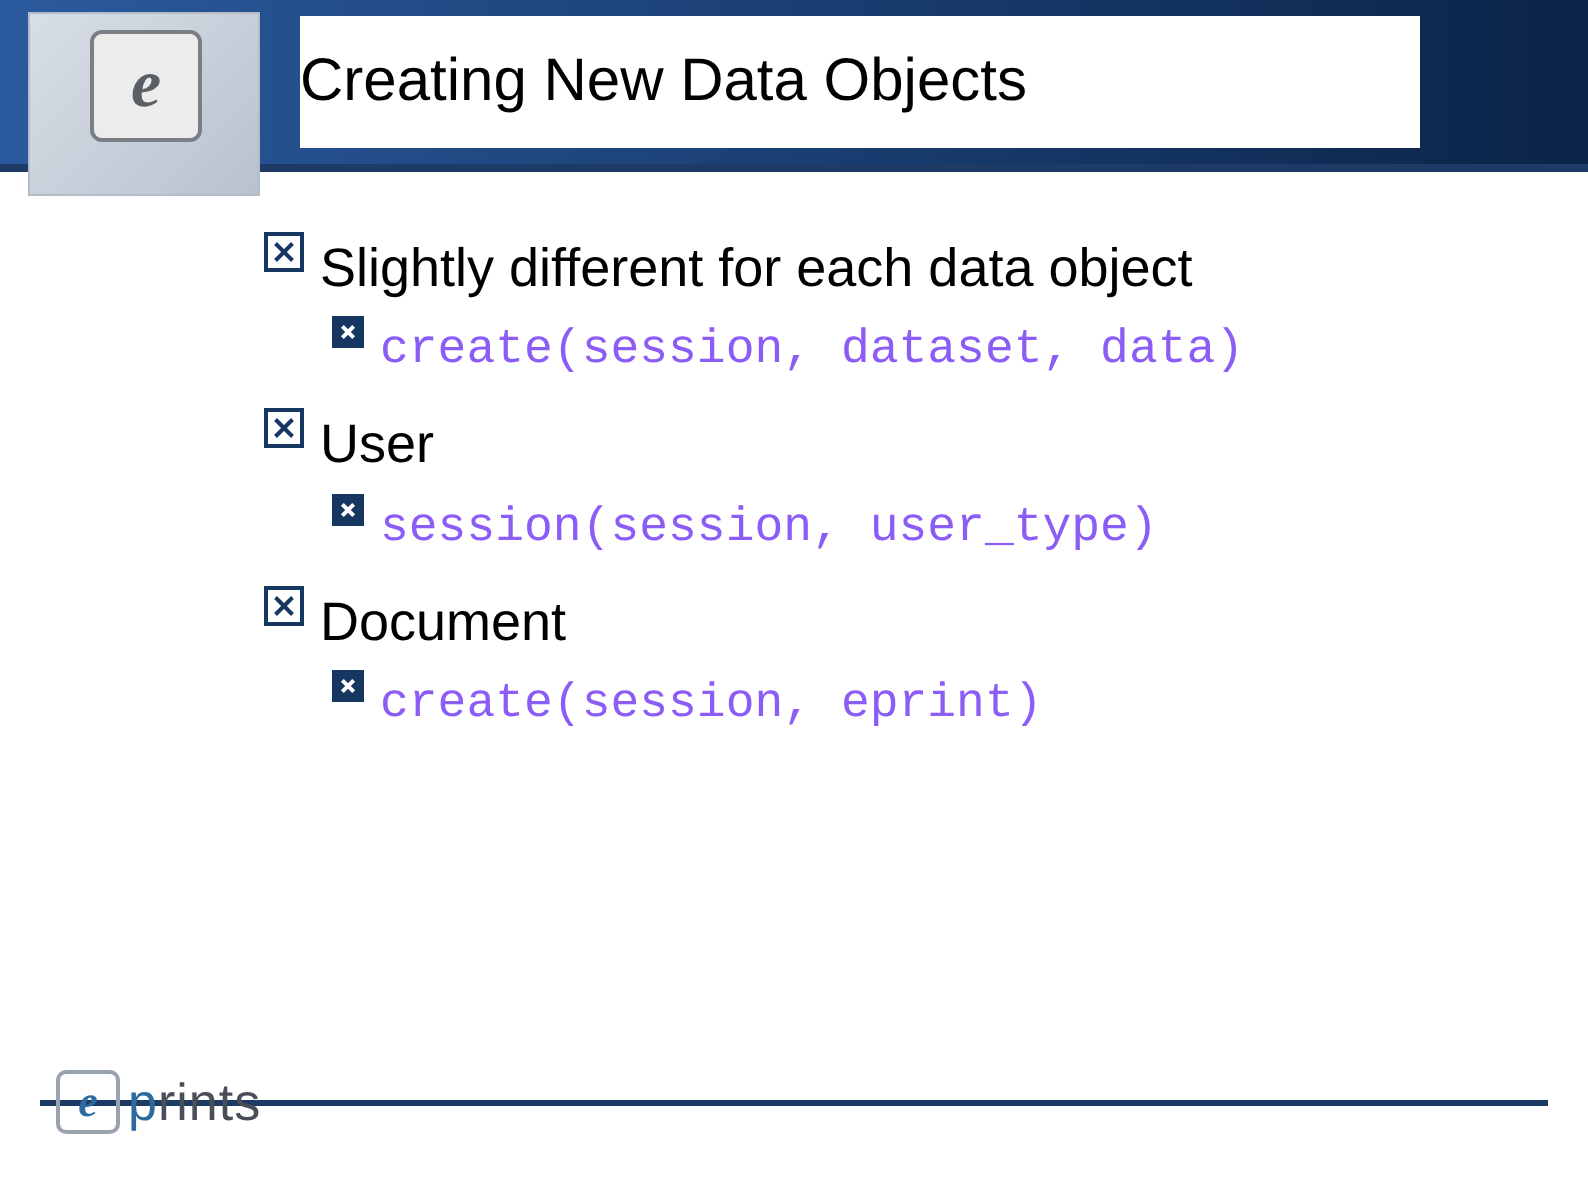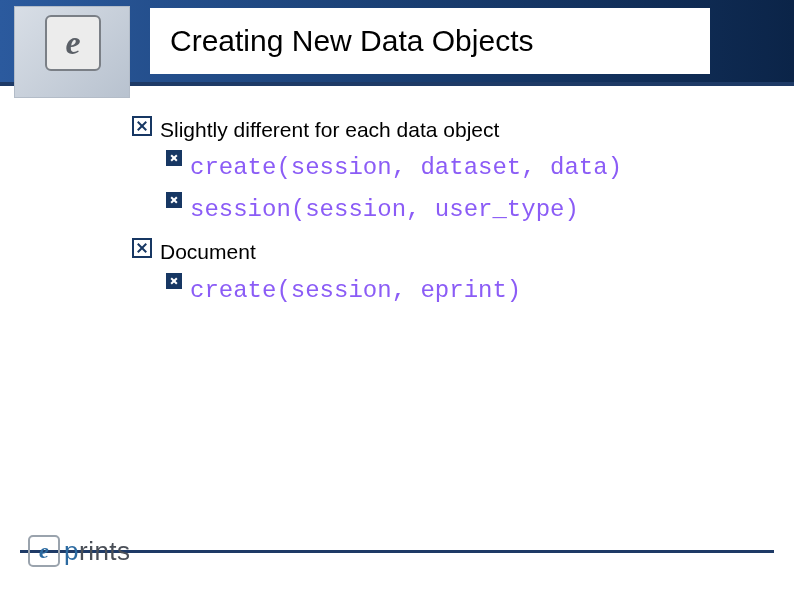--- a/index.html
+++ b/index.html
@@ -17,31 +17,31 @@
   .header-icon { position: absolute; top: 6px; left: 14px; width: 116px; height: 92px;
                  background: linear-gradient(135deg,#d8dee6,#b8c2cf); border: 1px solid #b3bcc8; }
   .header-icon-inner { position: absolute; top: 8px; left: 30px; width: 56px; height: 56px;
                        background:#ececec; border:2px solid #7a7f86; border-radius:6px;
                        display:flex; align-items:center; justify-content:center; }
   .e-glyph { font-family: Georgia, 'Times New Roman', serif; font-style: italic; font-weight: bold;
              font-size: 34px; color:#5a5f66; line-height:1; }
 
   
   .title-box { position: absolute; top: 8px; left: 150px; width: 560px; height: 66px;
-               background:#fff; display:flex; align-items:center; padding-left: 20px; }
+               background:#fff; display:flex; align-items:center; }
   .title-text { font-size: 30px; color: #000; }
 
   
   .content { position: absolute; top: 110px; left: 132px; right: 40px; }
 
   .bullet-row { display: flex; align-items: flex-start; margin-top: 6px; }
   .bullet-row .icon { flex: 0 0 auto; margin-right: 8px; }
   .bullet-row .text { flex: 1 1 auto; }
 
-  .level1 { font-size: 21px; color:#000; line-height: 1.35; }
+  .level1 { font-size: 27px; color:#000; line-height: 1.35; }
   .level2 { font-size: 24px; color:#8b5cf6; line-height: 1.5; font-family: "Courier New", Courier, monospace; padding-left: 34px; }
 
   .boxmark { display:inline-block; width:20px; height:20px; border:2px solid #173763; position:relative; }
   .boxmark::before, .boxmark::after { content:""; position:absolute; left:2px; right:2px; top:50%; height:2px; background:#173763; }
   .boxmark::before { transform: translateY(-50%) rotate(45deg); }
   .boxmark::after  { transform: translateY(-50%) rotate(-45deg); }
   .boxmark.small { width:16px; height:16px; }
   .boxmark.filled { background:#173763; }
   .boxmark.filled::before, .boxmark.filled::after { background:#fff; left:2px; right:2px; }
 
@@ -78,20 +78,24 @@
     <div class="bullet-row">
       <span class="icon boxmark"></span>
       <span class="text level1">Slightly different for each data object</span>
     </div>
 
     <div class="bullet-row level2">
       <span class="icon boxmark small filled"></span>
       <span class="text">create(session, dataset, data)</span>
     </div>
 
+    <div class="bullet-row" style="margin-top:10px;">
+      <span class="icon boxmark"></span>
+      <span class="text level1">User</span>
+    </div>
     <div class="bullet-row level2">
       <span class="icon boxmark small filled"></span>
       <span class="text">session(session, user_type)</span>
     </div>
 
     <div class="bullet-row" style="margin-top:10px;justify-content:space-between;">
       <span class="icon boxmark"></span>
       <span class="text level1">Document</span>
     </div>
     <div class="bullet-row level2">

